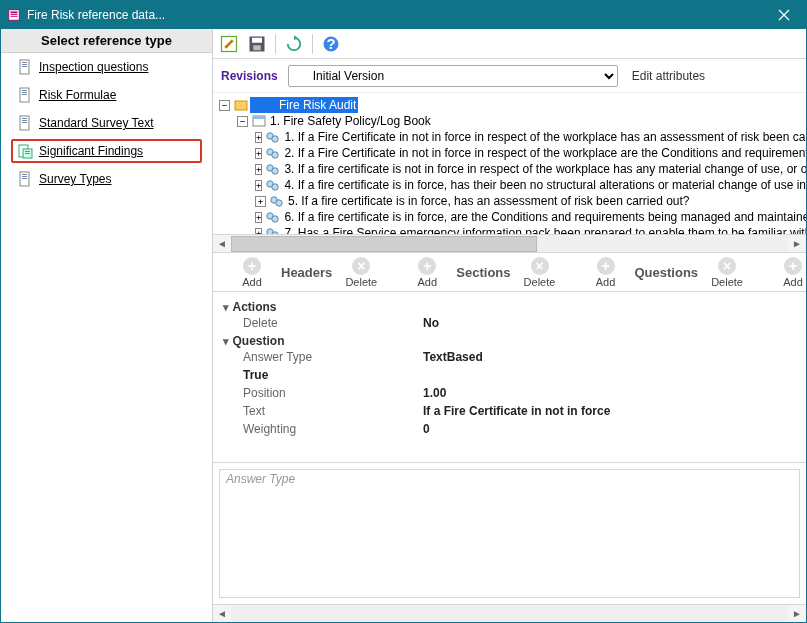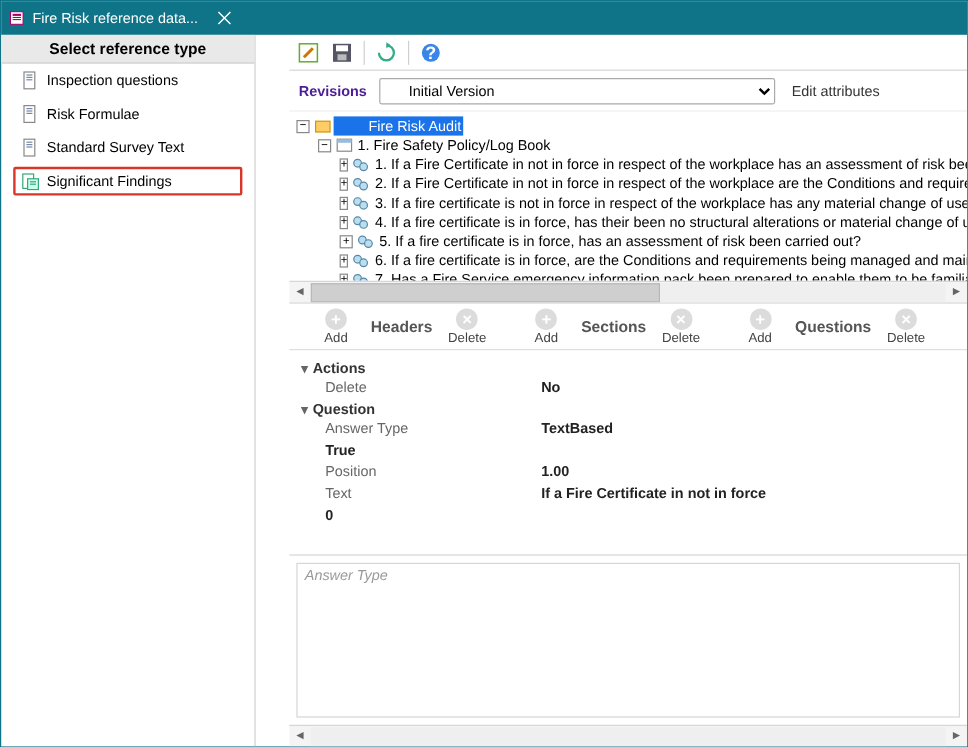--- a/index.html
+++ b/index.html
@@ -1,27 +1,27 @@
 <!DOCTYPE html>
 <html><head>
   <meta charset="utf-8">
   <style>
     * { box-sizing: border-box; font-family: "Segoe UI", Tahoma, sans-serif; font-size: 12px; }
     html, body { margin: 0; padding: 0; width: 807px; height: 623px; overflow: hidden; background: #fff; }
     .window { width: 807px; height: 623px; border: 1px solid #0f7488; display: flex; flex-direction: column; }
-    .titlebar { height: 28px; background: #0f7488; display: flex; align-items: center; justify-content: flex-start; color: #fff; padding: 0 0 0 6px; }
+    .titlebar { height: 28px; background: #0f7488; display: flex; align-items: center; justify-content: space-between; color: #fff; padding: 0 0 0 6px; }
     .titlebar-left { display: flex; align-items: center; gap: 6px; }
     .tb-icon svg { width: 14px; height: 14px; }
     .titlebar-title { font-size: 12px; }
     .tb-close { width: 44px; height: 28px; display: flex; align-items: center; justify-content: center; cursor: pointer; }
     .tb-close svg { width: 12px; height: 12px; stroke: #fff; }
-    .body { flex: 1; display: flex; overflow: hidden; gap: 28px; }
+    .body { flex: 1; display: flex; overflow: hidden; }
     .sidebar { width: 212px; border-right: 1px solid #cfcfcf; display: flex; flex-direction: column; }
     .sidebar-header { background: #e9e9e9; font-weight: bold; text-align: center; padding: 4px 0; border-bottom: 1px solid #cfcfcf; font-size: 13px; }
-    .sb-item { display: flex; align-items: center; gap: 6px; padding: 4px 6px; margin: 2px 10px; cursor: pointer; }
+    .sb-item { display: flex; align-items: center; gap: 6px; padding: 4px 6px; margin: 2px 10px; cursor: pointer; text-decoration: underline; }
     .sb-item.highlight { border: 2px solid #d9362a; border-radius: 2px; padding: 2px 4px; }
     .sb-icon { width: 16px; height: 16px; display: inline-flex; align-items: center; justify-content: center; }
     .main { flex: 1; display: flex; flex-direction: column; overflow: hidden; }
     .toolbar { height: 30px; border-bottom: 1px solid #d6d6d6; display: flex; align-items: center; padding: 0 6px; gap: 8px; }
     .tbbtn { width: 20px; height: 20px; display: flex; align-items: center; justify-content: center; cursor: pointer; }
     .tbsep { width: 1px; height: 20px; background: #cfcfcf; }
     .revrow { height: 34px; display: flex; align-items: center; gap: 10px; padding: 0 8px; border-bottom: 1px solid #eee; }
     .revrow label { color: #4c1d95; font-weight: bold; }
     .revrow select { flex: 1; max-width: 330px; height: 22px; border: 1px solid #aaa; background: #fff; border-radius: 2px; padding: 0 20px; }
     .editattrs { color: #333; cursor: pointer; margin-left: 4px; }
@@ -121,20 +121,31 @@
         <span class="sb-icon">
             <svg viewBox="0 0 16 16">
               <rect x="2" y="2" width="9" height="12" fill="#fff" stroke="#3a7"></rect>
               <rect x="6" y="6" width="9" height="9" fill="#cfe" stroke="#3a7"></rect>
               <rect x="8" y="8" width="5" height="1" fill="#3a7"></rect>
               <rect x="8" y="10" width="5" height="1" fill="#3a7"></rect>
             </svg>
           </span>
         <span>Significant Findings</span>
       </div>
+      <div class="sb-item">
+        <span class="sb-icon">
+            <svg viewBox="0 0 16 16">
+              <rect x="3" y="1" width="9" height="14" fill="#fff" stroke="#888"></rect>
+              <rect x="5" y="3" width="5" height="1" fill="#78a"></rect>
+              <rect x="5" y="5" width="5" height="1" fill="#78a"></rect>
+              <rect x="5" y="7" width="5" height="1" fill="#78a"></rect>
+            </svg>
+          </span>
+        <span>Survey Types</span>
+      </div>
     </div>
 
     <div class="main">
       <div class="toolbar">
         <span class="tbbtn">
             <svg viewBox="0 0 16 16">
               <rect x="2" y="2" width="12" height="12" fill="none" stroke="#6a3"></rect>
               <path d="M5 11 L11 5" stroke="#c70" stroke-width="2"></path>
             </svg>
           </span>
@@ -350,20 +361,21 @@
           </div>
         <div class="prow">
             <span class="pk">Position</span>
             <span class="pv">1.00</span>
           </div>
         <div class="prow">
             <span class="pk">Text</span>
             <span class="pv">If a Fire Certificate in not in force</span>
           </div>
         <div class="prow">
+            <span class="pk">Weighting</span>
             <span class="pv">0</span>
           </div>
       </div>
 
       <div class="footer">
         <div class="footer-inner">
           <div class="footer-text">Answer Type</div>
         </div>
         <div class="hscroll">
           <span class="arrow">◄</span>

